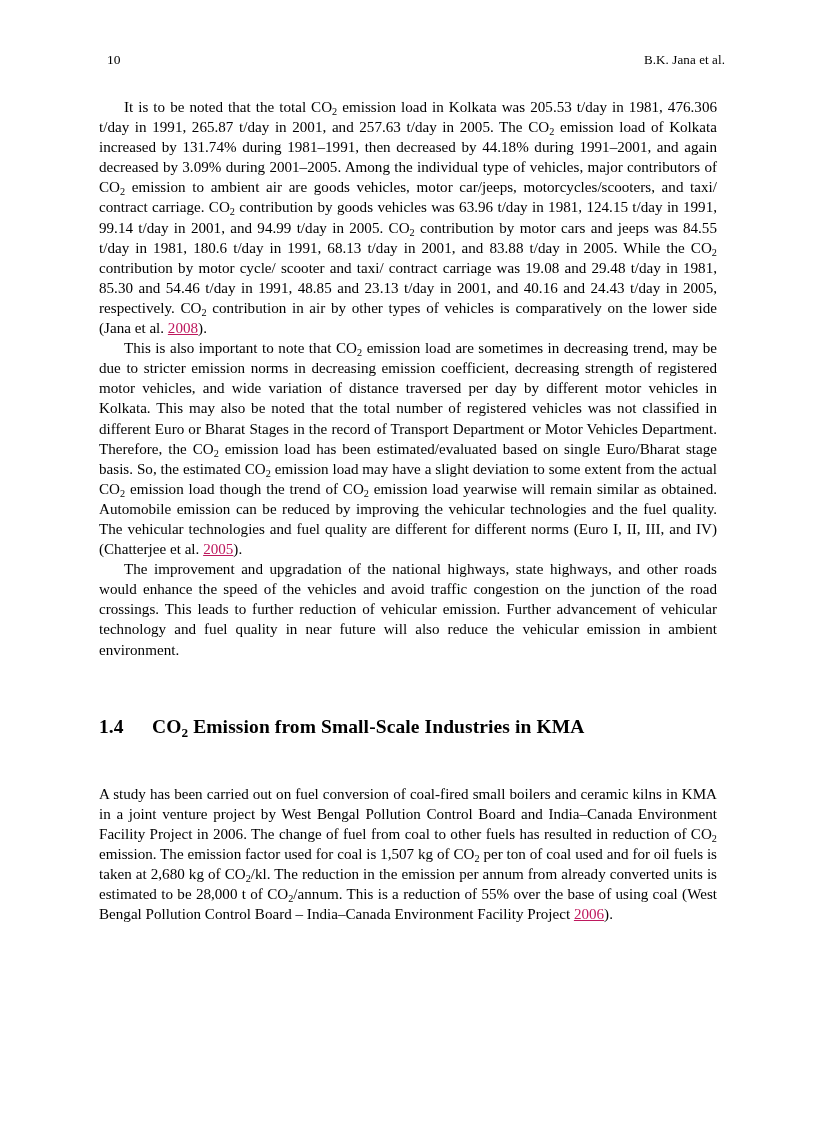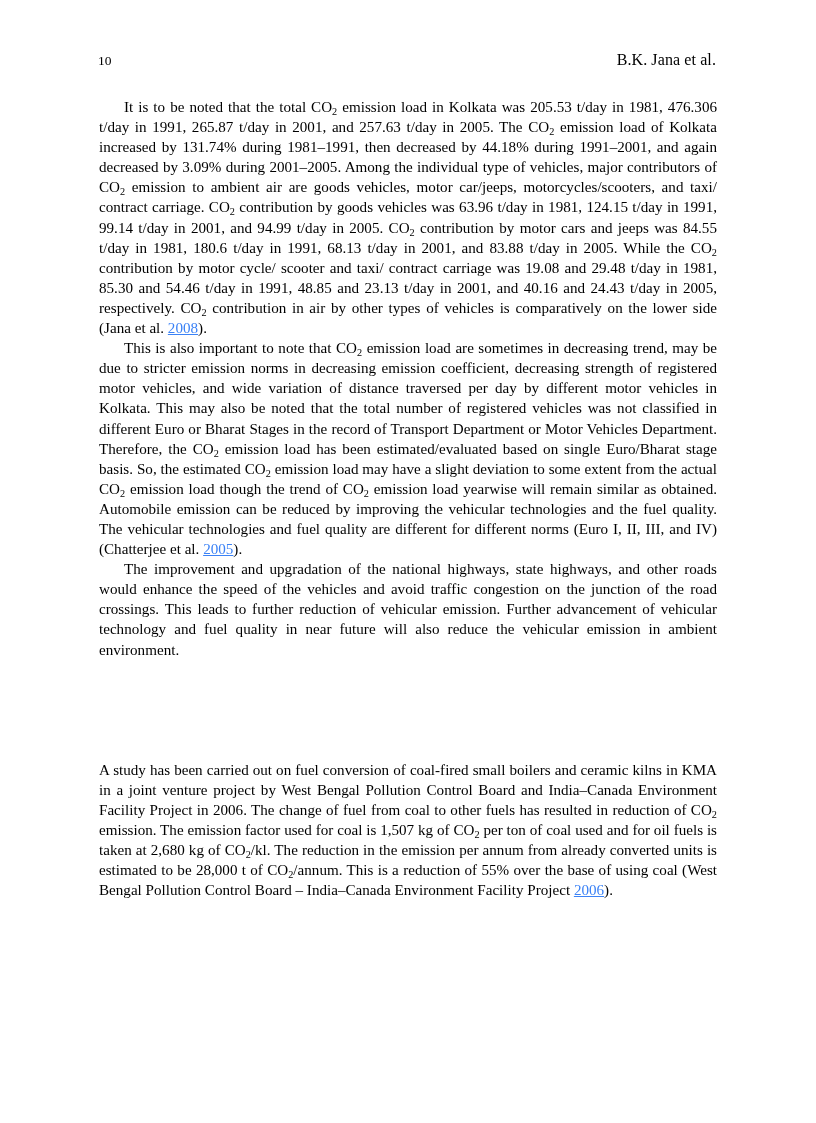--- a/index.html
+++ b/index.html
@@ -21,32 +21,32 @@
     left: 0;
     top: 0;
     width: 816px;
     height: 1123px;
     box-sizing: border-box;
   }
 
   
   .running-head {
     position: absolute;
-    left: 98px;
+    left: 107px;
     top: 52px;
     width: 618px;
     display: flex;
     justify-content: space-between;
     align-items: baseline;
     font-size: 13.5px;
     line-height: 16px;
     letter-spacing: 0.1px;
   }
   .running-head .folio { font-size: 13.5px; }
-  .running-head .authors { font-size: 16px; }
+  .running-head .authors { font-size: 13px; }
 
   
   .content {
     position: absolute;
     left: 99px;
     top: 97px;
     width: 618px;
   }
 
   p.body {
@@ -61,21 +61,21 @@
   p.indent { text-indent: 25px; }
   p.noindent { text-indent: 0; margin-top: 6px; }
 
   sub {
     font-size: 0.68em;
     vertical-align: -0.27em;
     line-height: 0;
   }
 
   .cite {
-    color: #3b82f6;
+    color: #be185d;
   }
 
   
   .section-heading {
     margin: 0;
     font-size: 19.5px;
     font-weight: bold;
     line-height: 24px;
     letter-spacing: 0.1px;
     display: flex;
@@ -104,20 +104,24 @@
   <div class="content">
 
     <p class="body indent"><span>It is to be noted that the total CO</span><sub>2</sub><span> emission load in Kolkata was 205.53 t/day in 1981, 476.306 t/day in 1991, 265.87 t/day in 2001, and 257.63 t/day in 2005. The CO</span><sub>2</sub><span> emission load of Kolkata increased by 131.74% during 1981–1991, then decreased by 44.18% during 1991–2001, and again decreased by 3.09% during 2001–2005. Among the individual type of vehicles, major contributors of CO</span><sub>2</sub><span> emission to ambient air are goods vehicles, motor car/jeeps, motorcycles/scooters, and taxi/ contract carriage. CO</span><sub>2</sub><span> contribution by goods vehicles was 63.96 t/day in 1981, 124.15 t/day in 1991, 99.14 t/day in 2001, and 94.99 t/day in 2005. CO</span><sub>2</sub><span> contribution by motor cars and jeeps was 84.55 t/day in 1981, 180.6 t/day in 1991, 68.13 t/day in 2001, and 83.88 t/day in 2005. While the CO</span><sub>2</sub><span> contribution by motor cycle/ scooter and taxi/ contract carriage was 19.08 and 29.48 t/day in 1981, 85.30 and 54.46 t/day in 1991, 48.85 and 23.13 t/day in 2001, and 40.16 and 24.43 t/day in 2005, respectively. CO</span><sub>2</sub><span> contribution in air by other types of vehicles is comparatively on the lower side (Jana et al. </span><a class="cite" href="#">2008</a><span>).</span></p>
 
     <p class="body indent"><span>This is also important to note that CO</span><sub>2</sub><span> emission load are sometimes in decreasing trend, may be due to stricter emission norms in decreasing emission coefficient, decreasing strength of registered motor vehicles, and wide variation of distance traversed per day by different motor vehicles in Kolkata. This may also be noted that the total number of registered vehicles was not classified in different Euro or Bharat Stages in the record of Transport Department or Motor Vehicles Department. Therefore, the CO</span><sub>2</sub><span> emission load has been estimated/evaluated based on single Euro/Bharat stage basis. So, the estimated CO</span><sub>2</sub><span> emission load may have a slight deviation to some extent from the actual CO</span><sub>2</sub><span> emission load though the trend of CO</span><sub>2</sub><span> emission load yearwise will remain similar as obtained. Automobile emission can be reduced by improving the vehicular technologies and the fuel quality. The vehicular technologies and fuel quality are different for different norms (Euro I, II, III, and IV) (Chatterjee et al. </span><a class="cite" href="#">2005</a><span>).</span></p>
 
     <p class="body indent">The improvement and upgradation of the national highways, state highways, and other roads would enhance the speed of the vehicles and avoid traffic congestion on the junction of the road crossings. This leads to further reduction of vehicular emission. Further advancement of vehicular technology and fuel quality in near future will also reduce the vehicular emission in ambient environment.</p>
 
     <div class="gap-before-heading"></div>
 
+    <h2 class="section-heading">
+        <span class="sec-num">1.4</span>
+        <span class="sec-title"><span>CO</span><sub>2</sub><span> Emission from Small-Scale Industries in KMA</span></span>
+      </h2>
 
     <div class="gap-after-heading"></div>
 
     <p class="body noindent"><span>A study has been carried out on fuel conversion of coal-fired small boilers and ceramic kilns in KMA in a joint venture project by West Bengal Pollution Control Board and India–Canada Environment Facility Project in 2006. The change of fuel from coal to other fuels has resulted in reduction of CO</span><sub>2</sub><span> emission. The emission factor used for coal is 1,507 kg of CO</span><sub>2</sub><span> per ton of coal used and for oil fuels is taken at 2,680 kg of CO</span><sub>2</sub><span>/kl. The reduction in the emission per annum from already converted units is estimated to be 28,000 t of CO</span><sub>2</sub><span>/annum. This is a reduction of 55% over the base of using coal (West Bengal Pollution Control Board – India–Canada Environment Facility Project </span><a class="cite" href="#">2006</a><span>).</span></p>
 
   </div>
 
 </div>
 
 </body></html>

